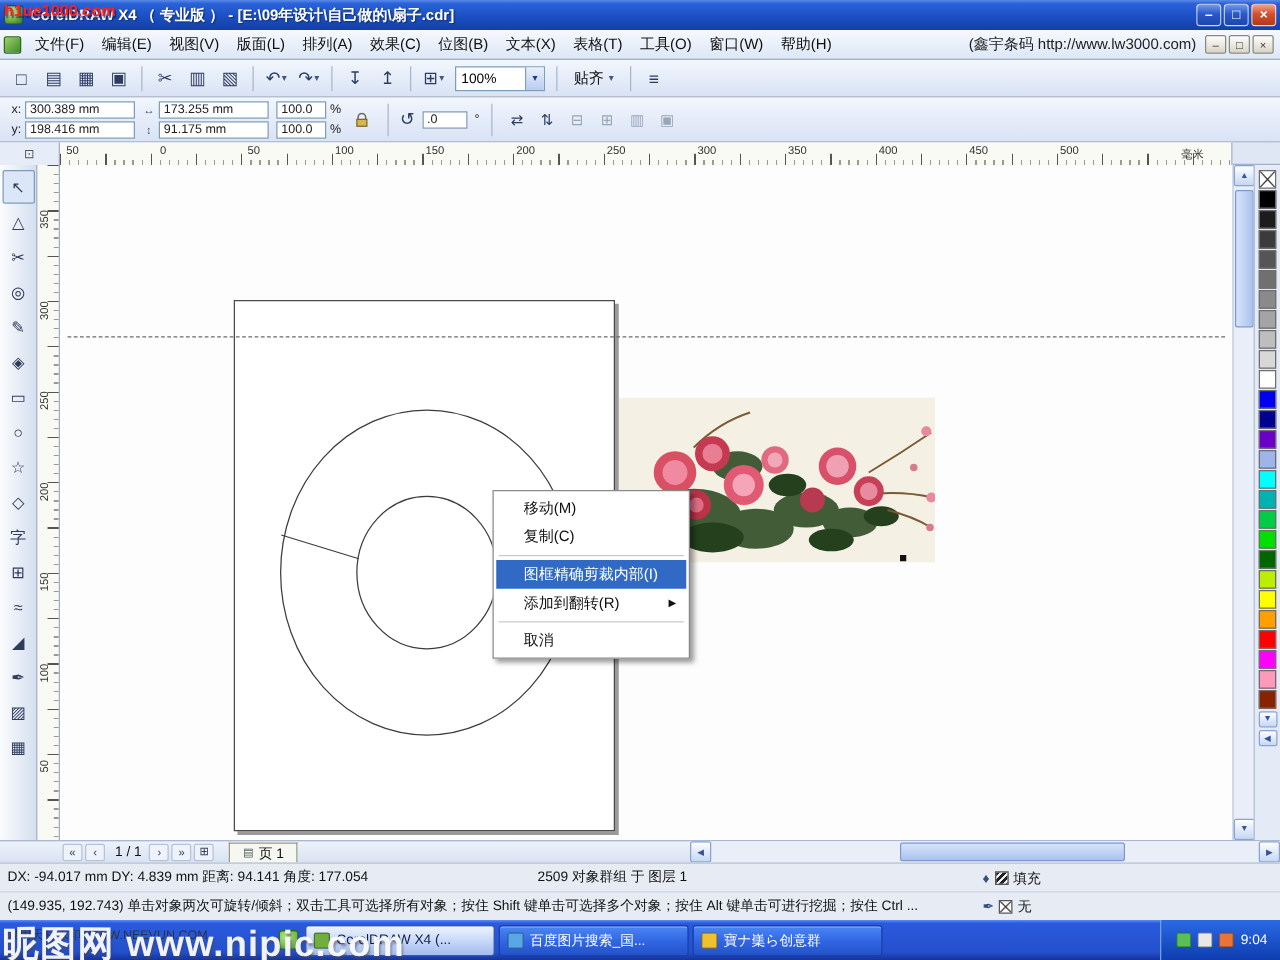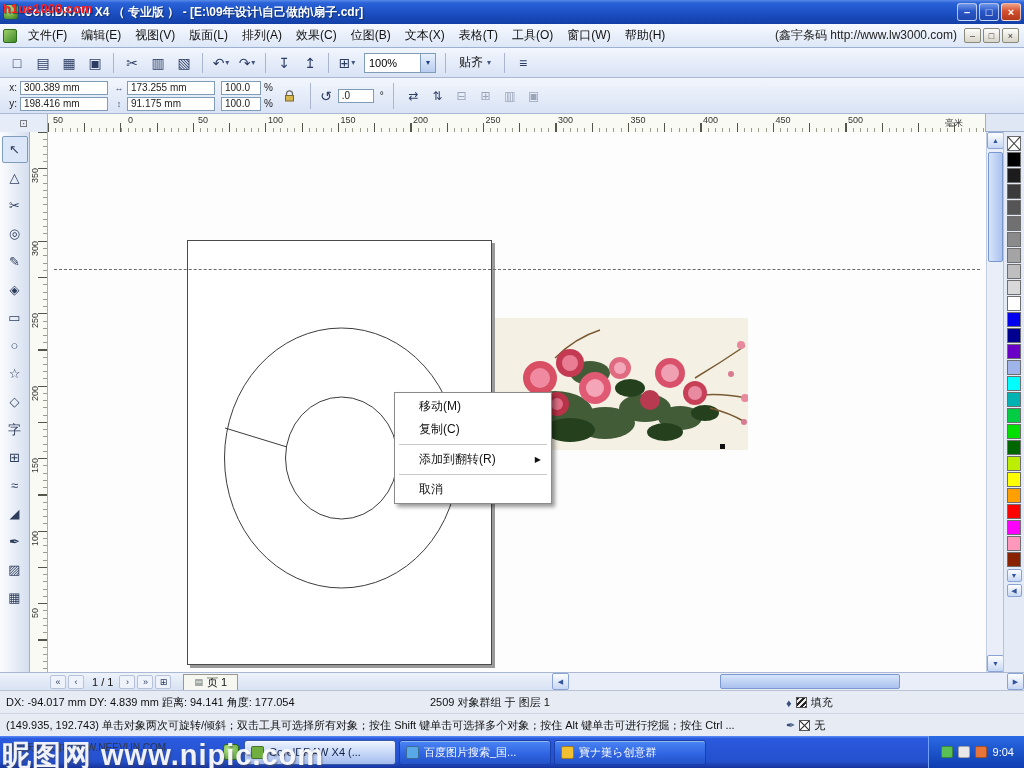--- a/index.html
+++ b/index.html
@@ -434,20 +434,23 @@
   <div class="sel-handle"></div>
 
   <div class="context-menu">
       <div class="cm-item">
         <span class="cm-label">移动(M)</span>
       </div>
       <div class="cm-item">
         <span class="cm-label">复制(C)</span>
       </div>
       <div class="cm-sep"></div>
+      <div class="cm-item hl">
+        <span class="cm-label">图框精确剪裁内部(I)</span>
+      </div>
       <div class="cm-item">
         <span class="cm-label">添加到翻转(R)</span>
         <span class="cm-arrow">▶</span>
       </div>
       <div class="cm-sep"></div>
       <div class="cm-item">
         <span class="cm-label">取消</span>
       </div>
     </div>
 </div>

